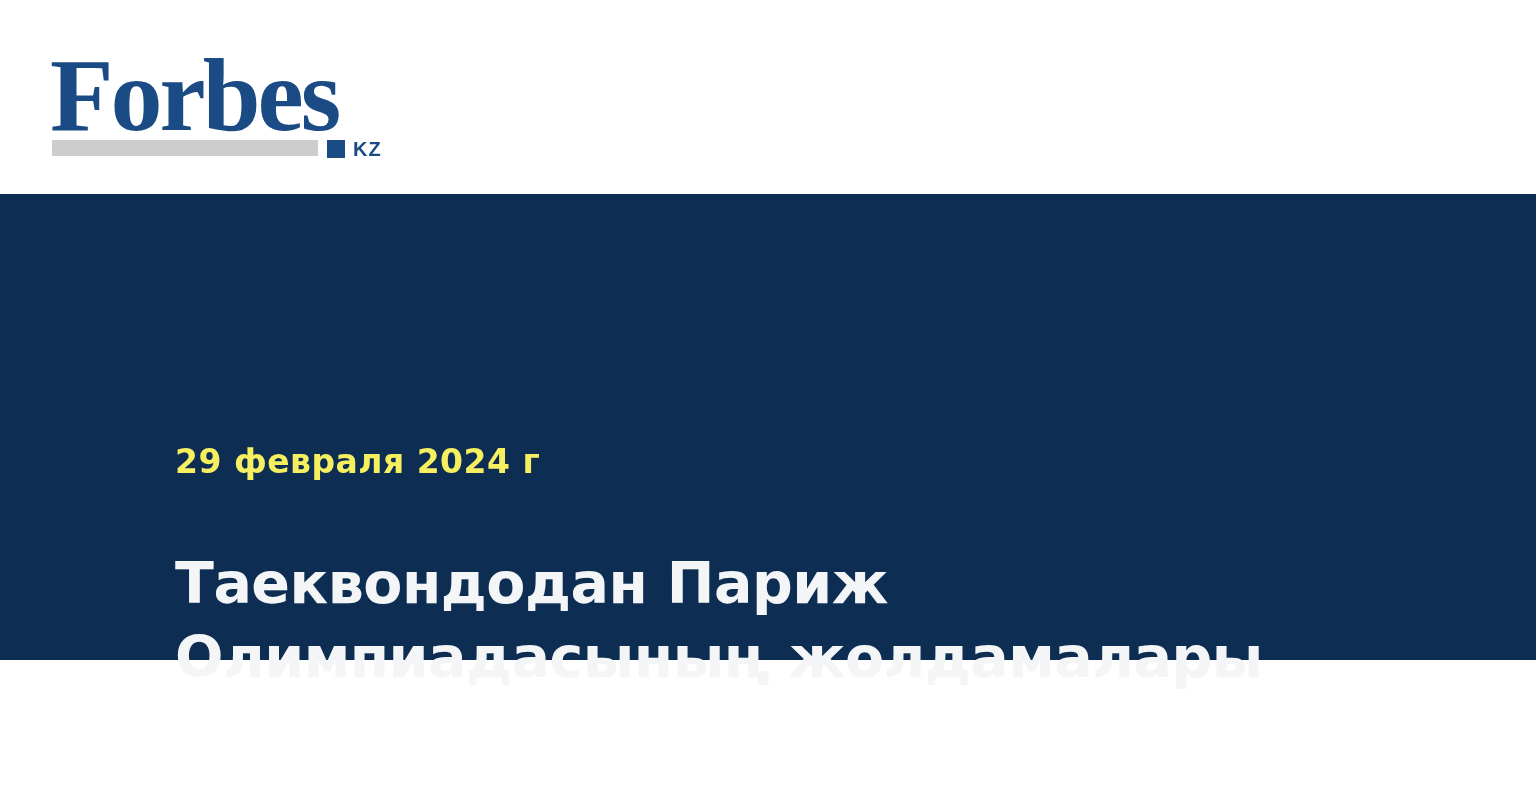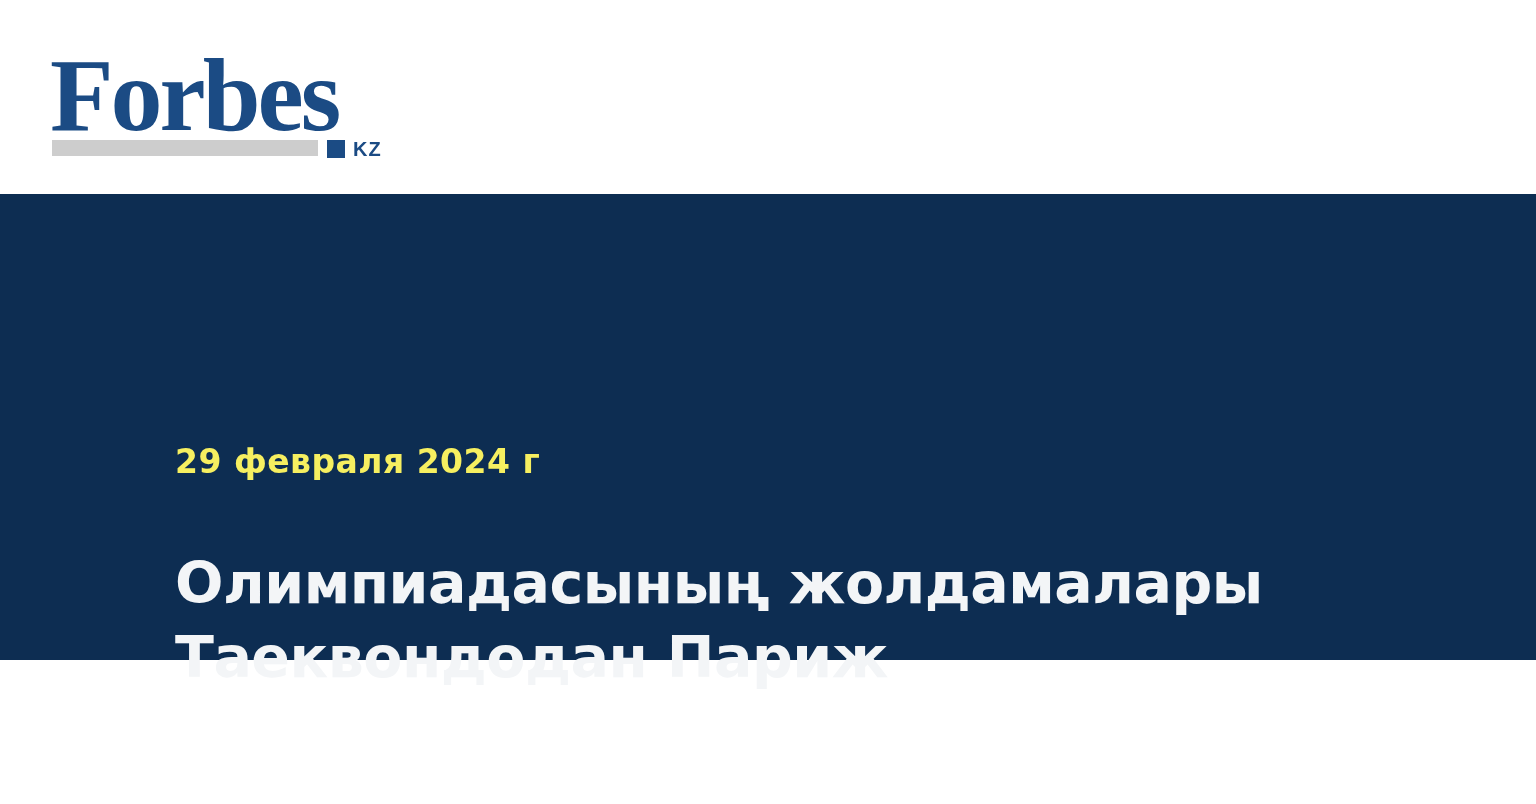--- a/index.html
+++ b/index.html
@@ -136,19 +136,19 @@
       <span class="logo-square"></span>
       <span class="logo-tld">KZ</span>
     </a>
   </header>
 
   <section class="hero">
 
     <div class="hero-date">29 февраля 2024 г</div>
 
     <h1 class="hero-title">
+      <span class="ln">Таеквондодан Париж</span>
       <span class="ln">Олимпиадасының жолдамалары</span>
-      <span class="ln">Таеквондодан Париж</span>
     </h1>
 
   </section>
 
 </div>
 
 </body></html>

